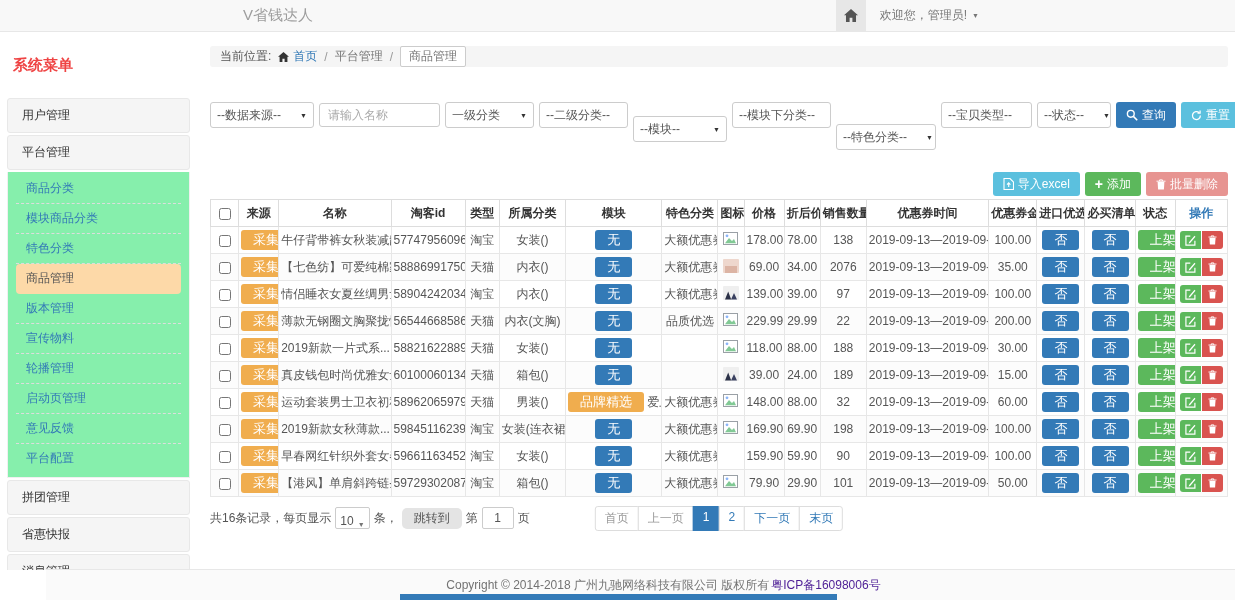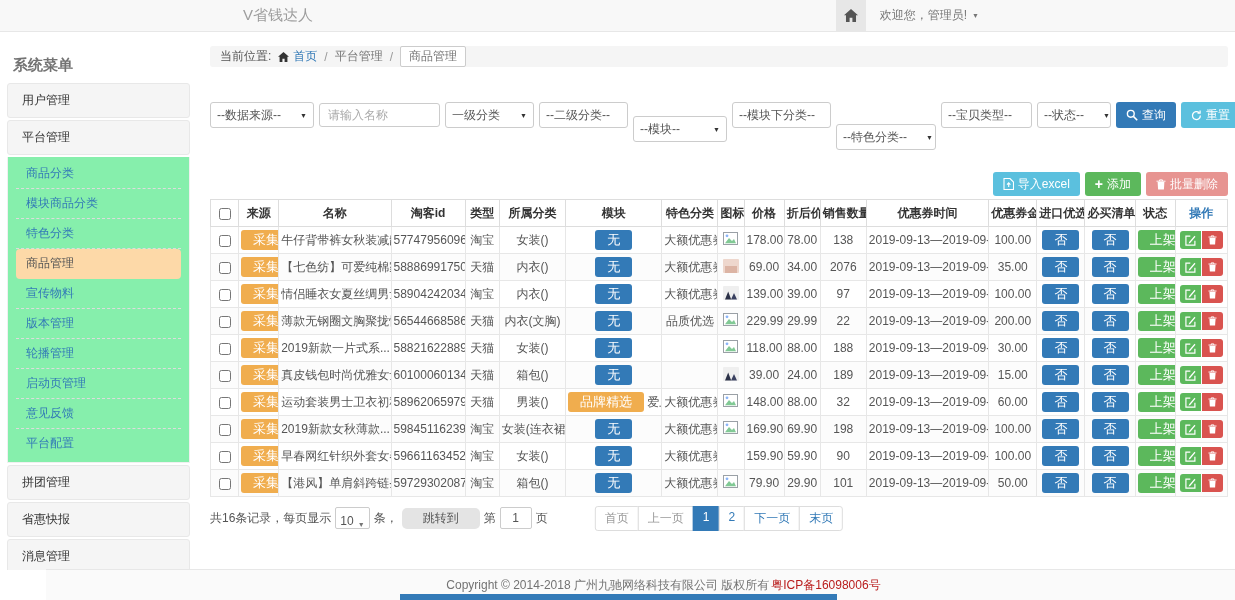--- a/index.html
+++ b/index.html
@@ -11,21 +11,21 @@
   
   .topbar{height:31px;background:#f8f8f8;border-bottom:1px solid #e7e7e7;display:flex;align-items:center;}
   .brand{margin-left:243px;color:#9d9d9d;font-size:15px;}
   .topbar-right{margin-left:auto;margin-right:250px;display:flex;align-items:center;height:100%;}
   .home-box{width:30px;height:100%;background:#e7e7e7;display:flex;align-items:center;justify-content:center;color:#555;cursor:pointer;}
   .welcome{padding:0 6px 0 14px;color:#777;cursor:pointer;display:flex;align-items:center;gap:5px;}
   .caret-sm{font-size:7px;color:#777;}
   
   .page{display:flex;height:538px;}
   .sidebar{width:183px;margin-left:7px;padding-top:24px;overflow:hidden;flex:none;}
-  .sb-heading{color:#737373;font-size:15px;font-weight:bold;margin:0 0 8px 6px;}
+  .sb-heading{color:#ef4444;font-size:15px;font-weight:bold;margin:0 0 23px 6px;}
   .sb-panel{background:#f5f5f5;border:1px solid #e8e8e8;border-radius:3px;padding:8px 14px;margin-bottom:2px;color:#333;cursor:pointer;}
   .sb-sub{background:#86efac;border:1px solid #f0f0f0;border-top:none;padding:2px 8px 4px;margin-bottom:2px;}
   .sb-link{display:block;padding:6px 10px;color:#337ab7;text-decoration:none;border-bottom:1px dashed #ddd;cursor:pointer;}
   .sb-link:last-child{border-bottom:none;}
   .sb-link.active{background:#fdd9a8;border-radius:4px;color:#555;border-bottom:1px dashed transparent;}
   .main{flex:1;margin:14px 7px 0 20px;min-width:0;}
   
   .breadcrumb{height:21px;background:#f5f5f5;border-radius:3px;display:flex;align-items:center;padding:0 10px;gap:7px;color:#777;}
   .bc-label{color:#555;}
   .bc-home{color:#337ab7;display:flex;align-items:center;gap:4px;cursor:pointer;}
@@ -61,31 +61,31 @@
   .bg-green{background:#5cb85c;cursor:pointer;}
   .mini-group{display:inline-flex;}
   .btn-mini{display:inline-flex;align-items:center;justify-content:center;width:21px;height:18px;cursor:pointer;}
   .btn-mini.edit{background:#5cb85c;border-radius:3px 0 0 3px;}
   .btn-mini.del{background:#d9534f;border-radius:0 3px 3px 0;margin-left:1px;}
   .grid input[type=checkbox]{width:12px;height:12px;margin:0;vertical-align:middle;}
   
   .pagefoot{margin-top:8px;position:relative;height:26px;display:flex;align-items:center;color:#555;}
   .pf-left{display:flex;align-items:center;gap:4px;}
   .mini-sel{height:20px;border:1px solid #ccc;border-radius:2px;background:#fff;display:inline-flex;align-items:flex-end;gap:4px;padding:0 4px;color:#555;cursor:pointer;}
-  .jump-label{background:#e4e4e4;border-radius:5px;padding:2px 21px;color:#555;cursor:pointer;}
+  .jump-label{background:#e4e4e4;border-radius:5px;padding:2px 12px;color:#555;cursor:pointer;}
   .jump-input{width:26px;height:18px;border:1px solid #ccc;border-radius:2px;text-align:center;font-size:12px;color:#555;font-family:inherit;}
   .pager{position:absolute;left:50%;transform:translateX(-50%);display:flex;}
   .pg{border:1px solid #ddd;background:#fff;color:#337ab7;padding:3px 9px;margin-left:-1px;cursor:pointer;}
   .pg:first-child{border-radius:3px 0 0 3px;margin-left:0;}
   .pg:last-child{border-radius:0 3px 3px 0;}
   .pg.disabled{color:#999;cursor:default;}
   .pg.active{background:#337ab7;border-color:#337ab7;color:#fff;}
   
   .footer{position:absolute;left:0;top:569px;width:1235px;height:31px;background:#fafafa;border-top:1px solid #e7e7e7;display:flex;align-items:center;justify-content:center;color:#737373;gap:2px;margin-left:46px;}
-  .footer .icp{color:#b91c1c;text-decoration:none;cursor:pointer;}
+  .footer .icp{color:#4c1d95;text-decoration:none;cursor:pointer;}
   .bottom-strip{position:absolute;left:400px;top:594px;width:437px;height:6px;background:#337ab7;}
   .ico{display:inline-flex;align-items:center;}
 </style>
 </head>
 <body>
 
 <div class="topbar">
   <div class="brand">V省钱达人</div>
   <div class="topbar-right">
     <div class="home-box">
@@ -107,22 +107,22 @@
   <div class="sidebar">
     <div class="sb-heading">系统菜单</div>
     <div>
         <div class="sb-panel">用户管理</div>
         <div class="sb-panel">平台管理</div>
         <div class="sb-sub">
           <a class="sb-link">商品分类</a>
           <a class="sb-link">模块商品分类</a>
           <a class="sb-link">特色分类</a>
           <a class="sb-link active">商品管理</a>
+          <a class="sb-link">版本管理</a>
           <a class="sb-link">宣传物料</a>
-          <a class="sb-link">版本管理</a>
           <a class="sb-link">轮播管理</a>
           <a class="sb-link">启动页管理</a>
           <a class="sb-link">意见反馈</a>
           <a class="sb-link">平台配置</a>
         </div>
         <div class="sb-panel">拼团管理</div>
         <div class="sb-panel">省惠快报</div>
         <div class="sb-panel">消息管理</div>
       </div>
   </div>

